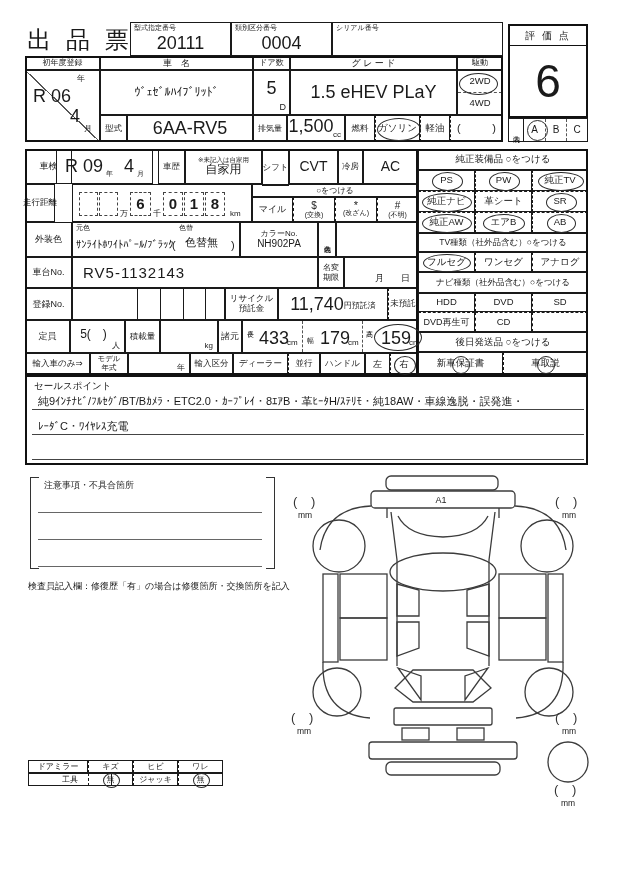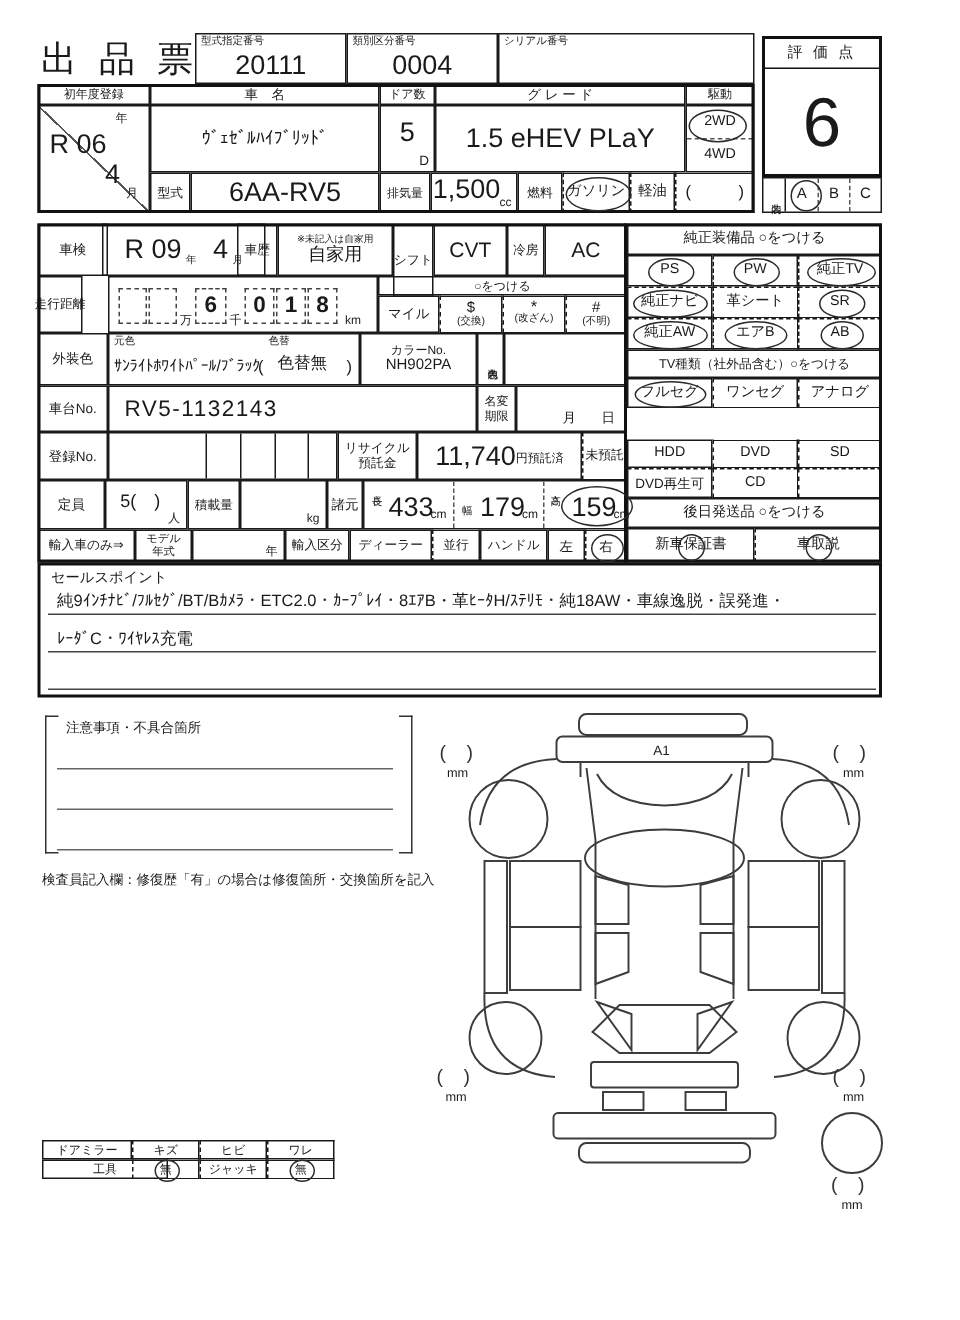--- a/index.html
+++ b/index.html
@@ -94,32 +94,32 @@
   <div class="c bd f85" style="left:345px;top:115px;width:30px;height:27px">燃料</div>
   <div class="c bd dshl f95" style="left:375px;top:115px;width:45px;height:27px">ガソリン</div>
   <div class="c bd dshl f95" style="left:420px;top:115px;width:30px;height:27px">軽油</div>
   <div class="c bd dshl f11" style="left:450px;top:115px;width:53px;height:27px;justify-content:space-between;padding:0 6px">
     <span>(</span>
     <span>)</span>
   </div>
   <div class="c bd2" style="left:25px;top:56px;width:478px;height:86px"></div>
 
   <div class="c bd f9" style="left:25px;top:149px;width:47px;height:35px">車検</div>
-  <div class="c bd" style="left:68px;top:149px;width:109px;height:35px;gap:3px">
+  <div class="c bd" style="left:56px;top:149px;width:97px;height:35px;gap:3px">
     <span class="f13 bold">R 09</span>
     <span class="f7" style="align-self:flex-end;margin-bottom:5px">年</span>
     <span class="f13 bold" style="margin-left:8px">4</span>
     <span class="f7" style="align-self:flex-end;margin-bottom:5px">月</span>
   </div>
   <div class="c bd f85" style="left:158px;top:149px;width:27px;height:35px">車歴</div>
   <div class="c bd col" style="left:185px;top:149px;width:77px;height:35px">
     <span class="f6">※未記入は自家用</span>
     <span class="f12 bold">自家用</span>
   </div>
-  <div class="c bd f85" style="left:262px;top:149px;width:27px;height:49px">シフト</div>
+  <div class="c bd f85" style="left:262px;top:149px;width:27px;height:37px">シフト</div>
   <div class="c bd f14 bold" style="left:289px;top:149px;width:49px;height:35px">CVT</div>
   <div class="c bd f85" style="left:338px;top:149px;width:25px;height:35px">冷房</div>
   <div class="c bd f14 bold" style="left:363px;top:149px;width:55px;height:35px">AC</div>
 
   <div class="c bd f85" style="left:25px;top:184px;width:30px;height:38px">走行距離</div>
   <div class="c bd blk" style="left:72px;top:184px;width:180px;height:38px">
     <div class="dig" style="left:6px;top:7px;width:19px;height:24px"></div>
     <div class="dig" style="left:26px;top:7px;width:19px;height:24px"></div>
     <span class="f8" style="position:absolute;left:47px;top:24px">万</span>
     <div class="dig" style="left:57px;top:7px;width:21px;height:24px">6</div>
@@ -236,20 +236,21 @@
   <div class="c bd dshl f95" style="left:532px;top:191px;width:56px;height:21px;border-top-style:dashed">SR</div>
   <div class="c bd f95" style="left:418px;top:212px;width:57px;height:21px;border-top-style:dashed">純正AW</div>
   <div class="c bd dshl f95" style="left:475px;top:212px;width:57px;height:21px;border-top-style:dashed">エアB</div>
   <div class="c bd dshl f95" style="left:532px;top:212px;width:56px;height:21px;border-top-style:dashed">AB</div>
 
   <div class="c bd f85" style="left:418px;top:233px;width:170px;height:19px">TV種類（社外品含む）○をつける</div>
   <div class="c bd f95" style="left:418px;top:252px;width:57px;height:20px">フルセグ</div>
   <div class="c bd dshl f95" style="left:475px;top:252px;width:57px;height:20px">ワンセグ</div>
   <div class="c bd dshl f95" style="left:532px;top:252px;width:56px;height:20px">アナログ</div>
 
+  <div class="c bd f85" style="left:418px;top:272px;width:170px;height:21px">ナビ種類（社外品含む）○をつける</div>
   <div class="c bd f95" style="left:418px;top:293px;width:57px;height:19px">HDD</div>
   <div class="c bd dshl f95" style="left:475px;top:293px;width:57px;height:19px">DVD</div>
   <div class="c bd dshl f95" style="left:532px;top:293px;width:56px;height:19px">SD</div>
 
   <div class="c bd f9" style="left:418px;top:312px;width:57px;height:20px;border-top-style:dashed">DVD再生可</div>
   <div class="c bd dshl f95" style="left:475px;top:312px;width:57px;height:20px;border-top-style:dashed">CD</div>
   <div class="c bd dshl" style="left:532px;top:312px;width:56px;height:20px;border-top-style:dashed"></div>
 
   <div class="c bd f95" style="left:418px;top:332px;width:170px;height:20px">後日発送品 ○をつける</div>
   <div class="c bd f95" style="left:418px;top:352px;width:85px;height:23px">新車保証書</div>

